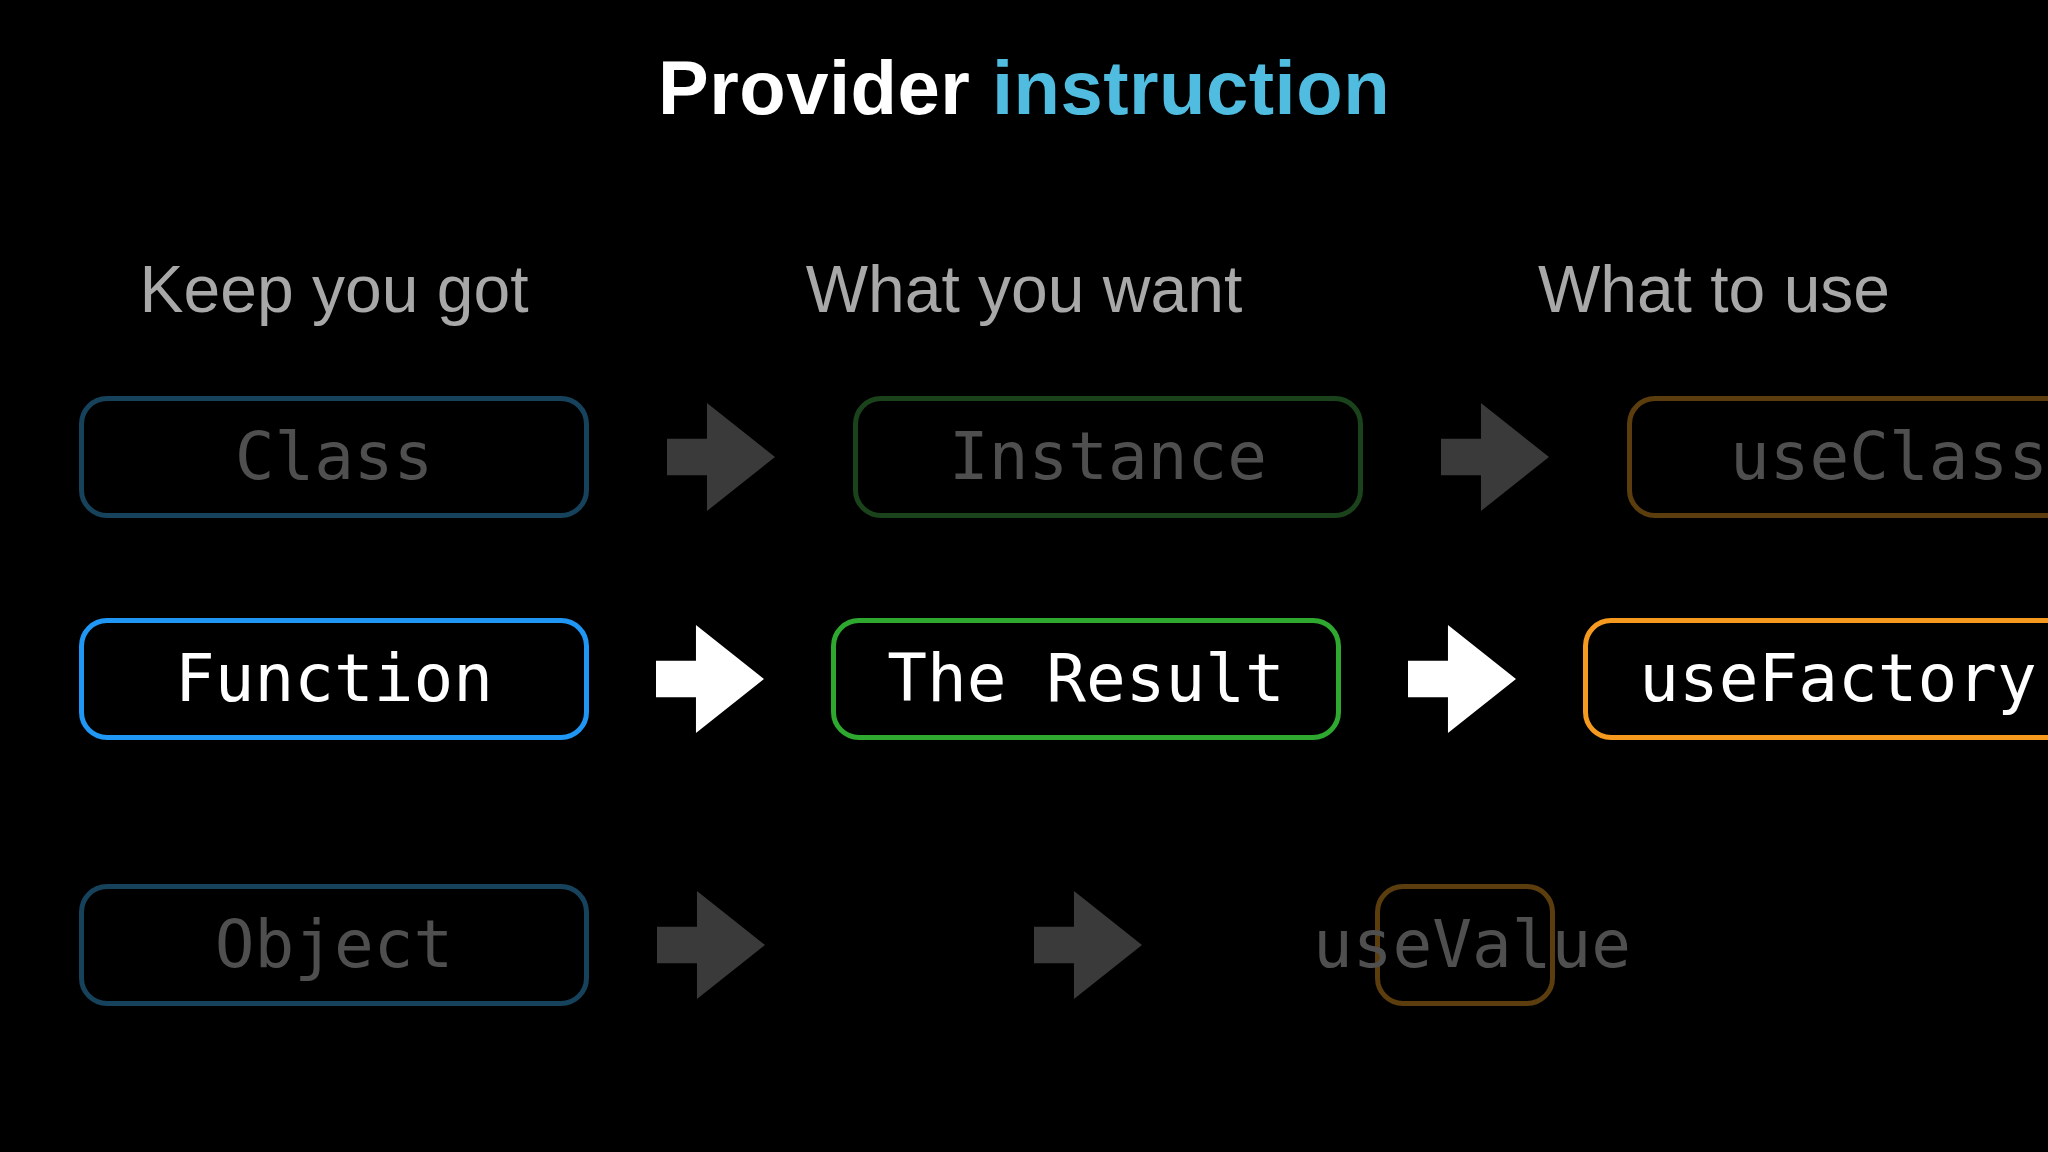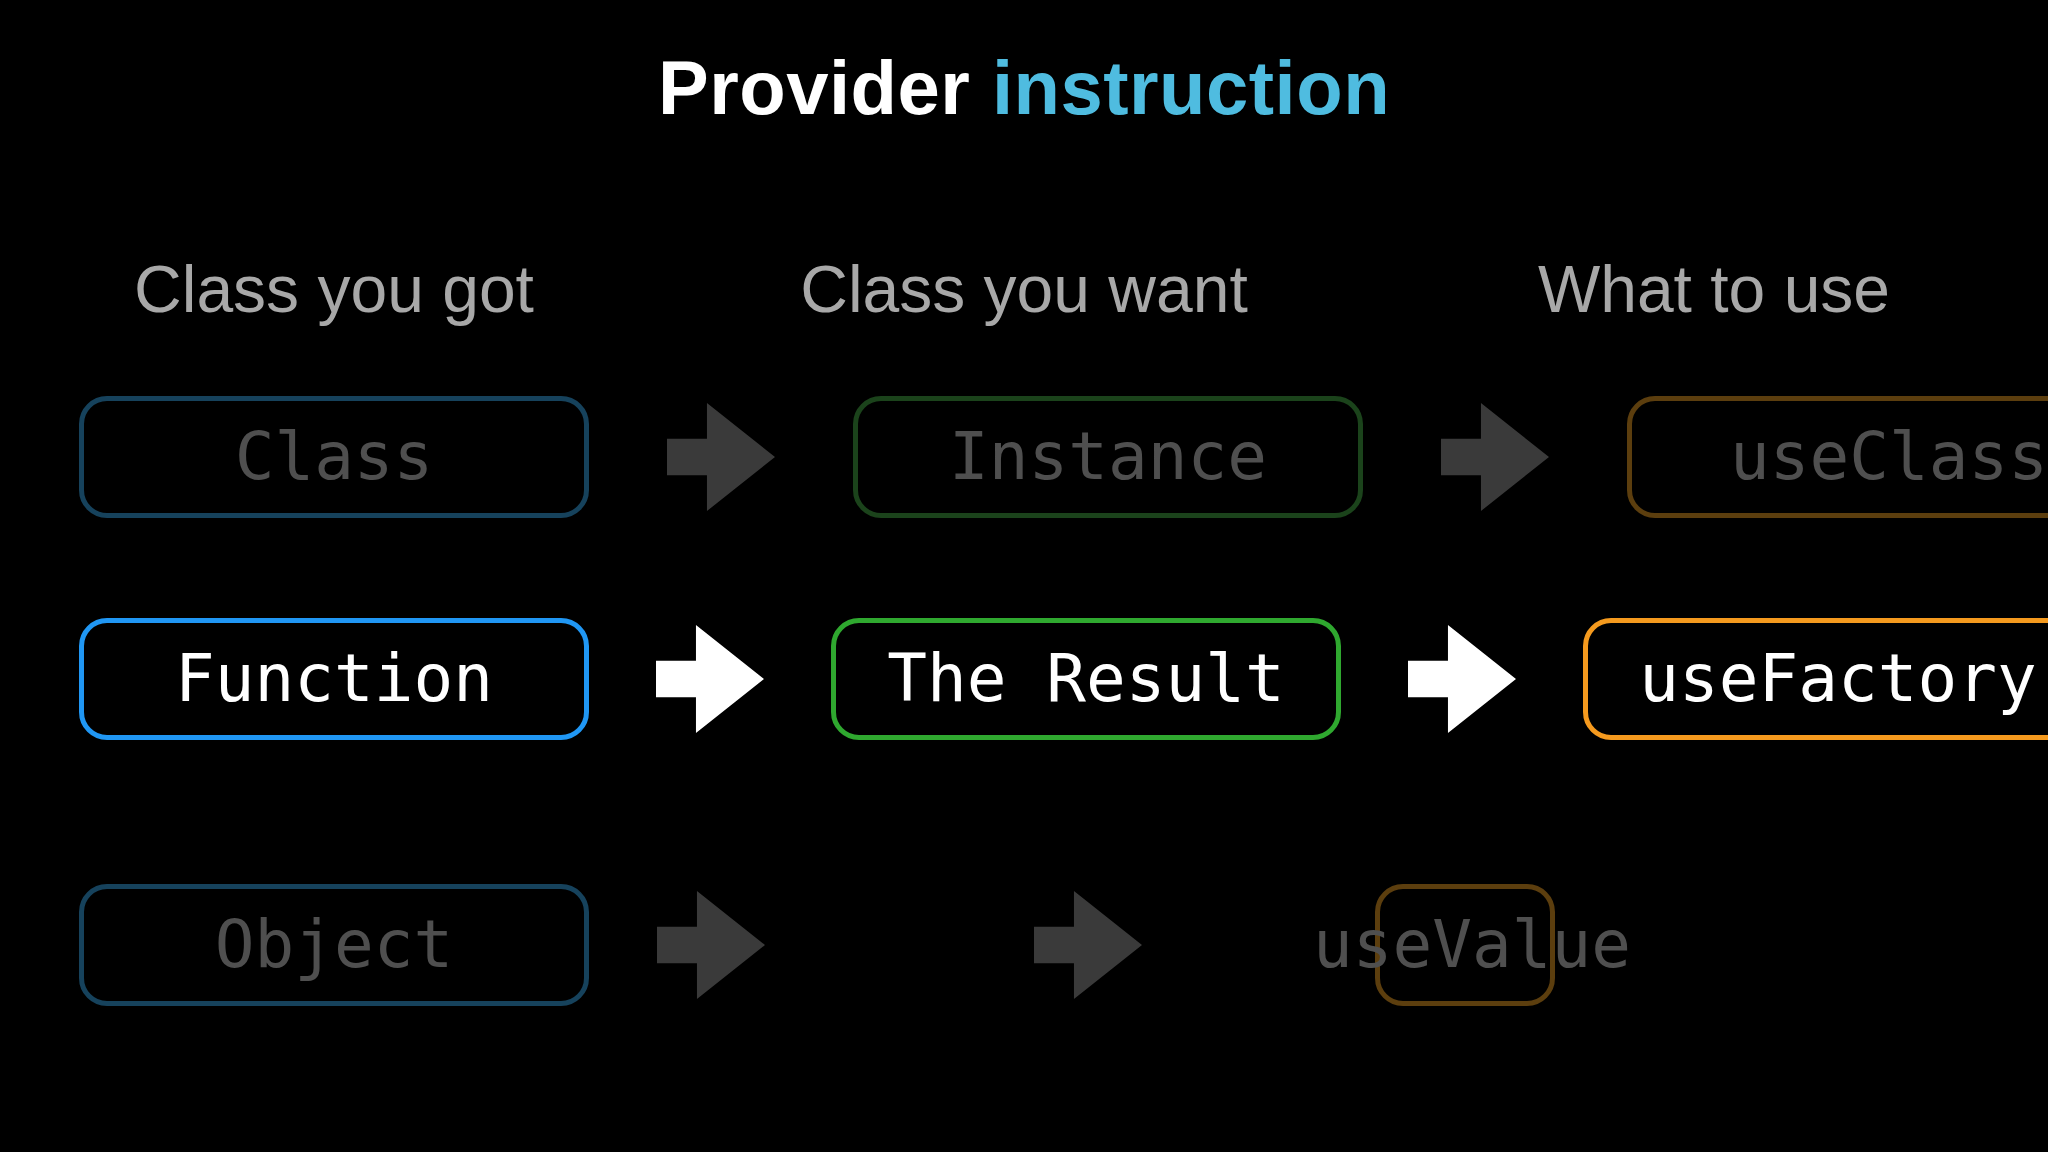--- a/index.html
+++ b/index.html
@@ -94,23 +94,23 @@
 <body>
 
 <div class="stage">
 
   <h1 class="title">
     <span>Provider</span>
     <span class="accent">instruction</span>
   </h1>
 
   <div class="grid headers">
-    <div class="hcell">Class you got</div>
+    <div class="hcell">Keep you got</div>
     <div></div>
-    <div class="hcell">Class you want</div>
+    <div class="hcell">What you want</div>
     <div></div>
     <div class="hcell">What to use</div>
   </div>
 
   <div class="grid row row-1 row-dim">
     <div class="box col-blue">
       <span>Class</span>
     </div>
     <div class="arrowcell">
       <div class="arrow"></div>

